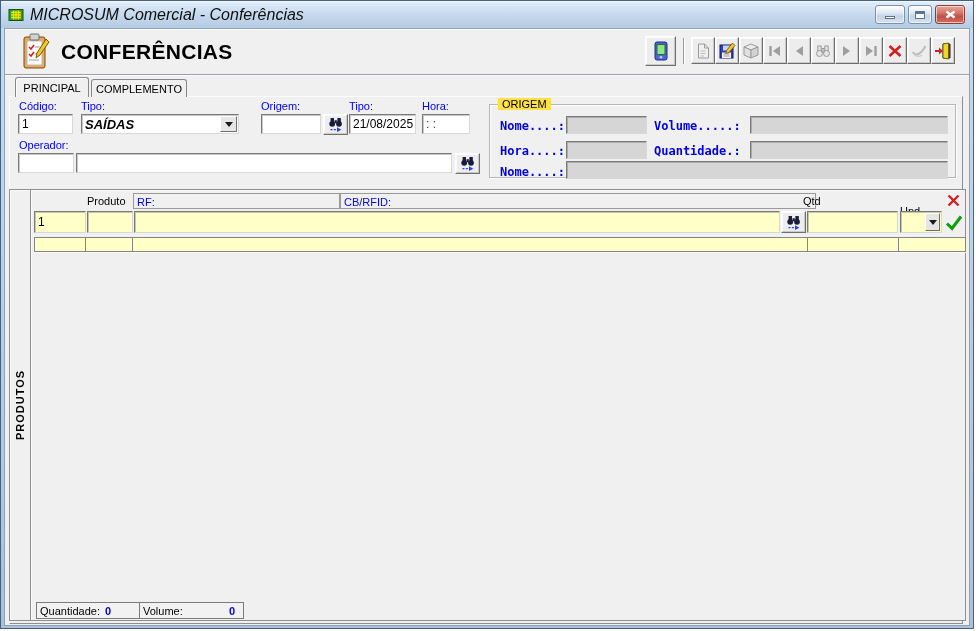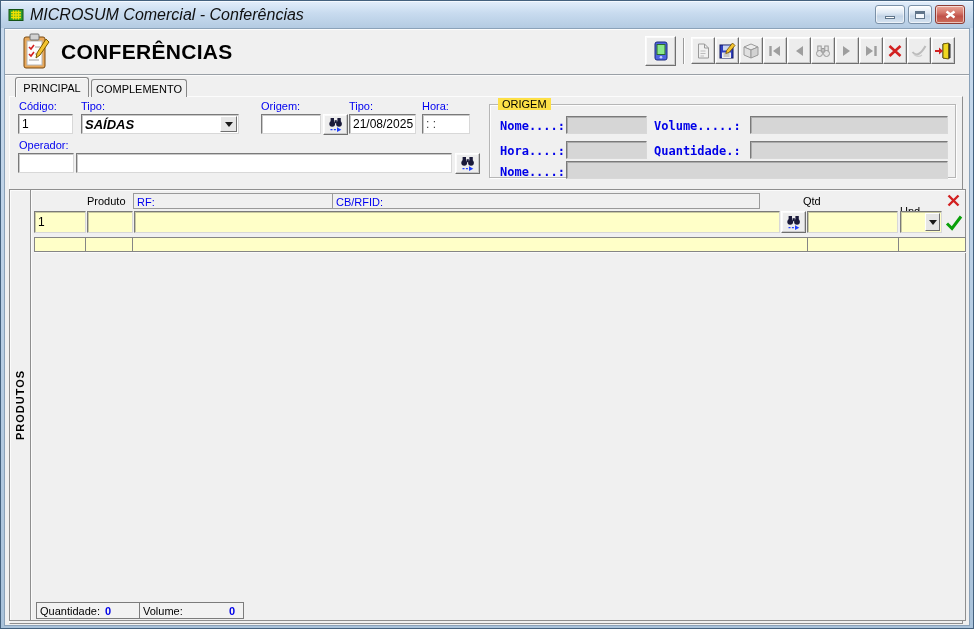--- a/index.html
+++ b/index.html
@@ -296,21 +296,21 @@
     <div class="panel">
       <div class="sidestrip">
         <span class="vtext">PRODUTOS</span>
       </div>
 
       <span class="blk" style="left:25px;top:19px">Número</span>
       <span class="blk" style="left:77px;top:5px">Produto</span>
       <div class="hstrip" style="left:123px;width:207px">
         <span>RF:</span>
       </div>
-      <div class="hstrip" style="left:322px;width:428px">
+      <div class="hstrip" style="left:330px;width:476px">
         <span>CB/RFID:</span>
       </div>
       <span class="blk" style="left:793px;top:5px">Qtd</span>
       <span class="blk" style="left:890px;top:15px">Und</span>
       <div class="flaticon" style="left:934px;top:2px;width:18px;height:16px">
         <svg width="15" height="15" viewBox="0 0 15 15">
           <path d="M2.5 2.5l10 10M12.5 2.5l-10 10" stroke="#d22020" stroke-width="2.4"></path>
         </svg>
       </div>
 

